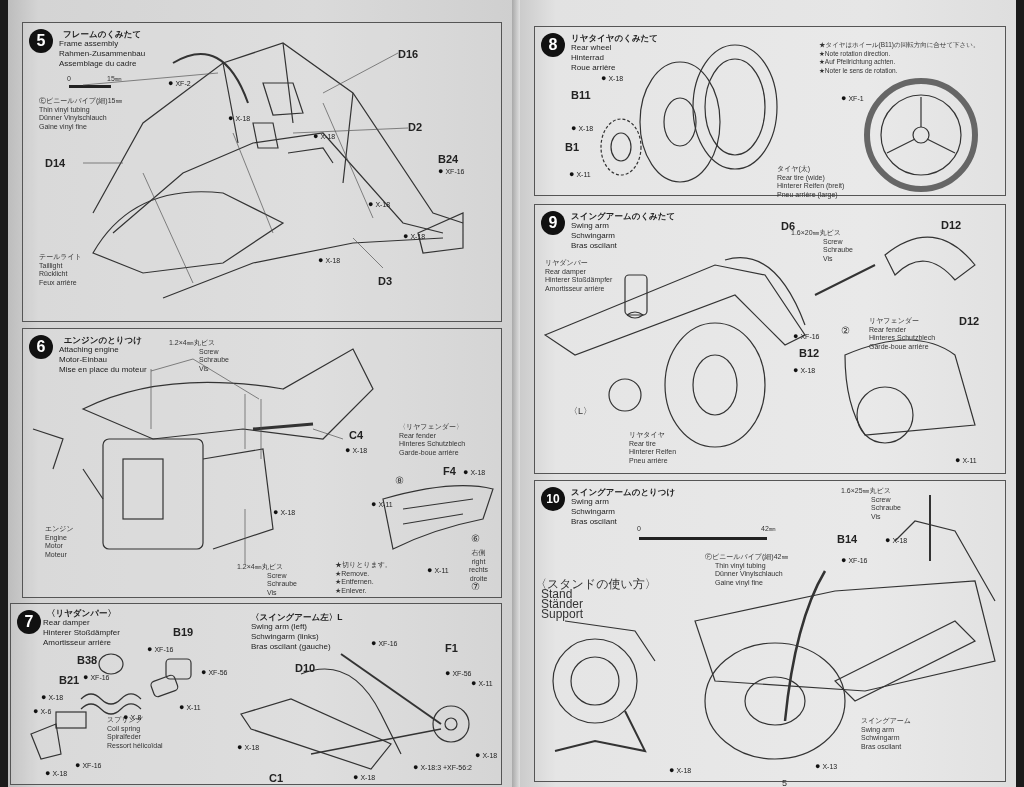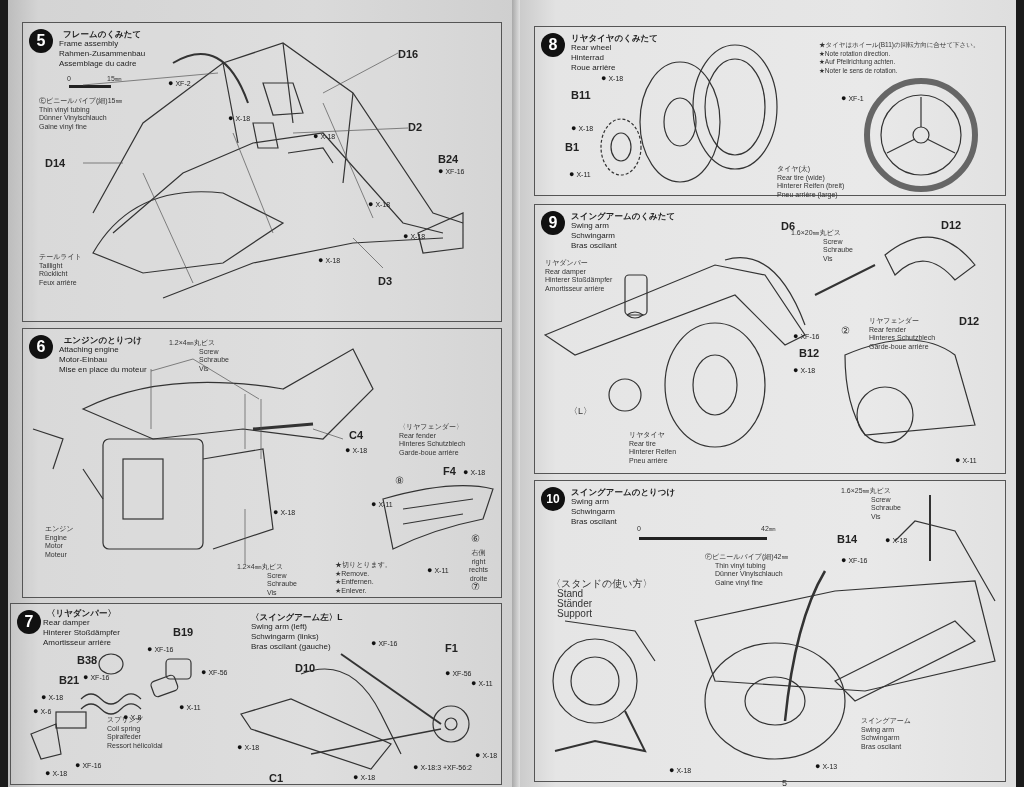--- a/index.html
+++ b/index.html
@@ -342,21 +342,21 @@
     <div style="padding-left:10px">Thin vinyl tubing</div>
     <div style="padding-left:10px">Dünner Vinylschlauch</div>
     <div style="padding-left:10px">Gaine vinyl fine</div>
   </div>
   <div class="lbl" style="left:306px;top:6px;">
     <div>1.6×25㎜丸ビス</div>
     <div style="padding-left:30px">Screw</div>
     <div style="padding-left:30px">Schraube</div>
     <div style="padding-left:30px">Vis</div>
   </div>
-  <div class="lbl" style="left:16px;top:98px;font-size:10px;line-height:10px;">
+  <div class="lbl" style="left:0;top:98px;font-size:12px;line-height:10px;">
     <div>〈スタンドの使い方〉</div>
     <div style="padding-left:6px">Stand</div>
     <div style="padding-left:6px">Ständer</div>
     <div style="padding-left:6px">Support</div>
   </div>
   <div class="lbl" style="left:326px;top:236px;">
     <div>スイングアーム</div>
     <div>Swing arm</div>
     <div>Schwingarm</div>
     <div>Bras oscilant</div>

